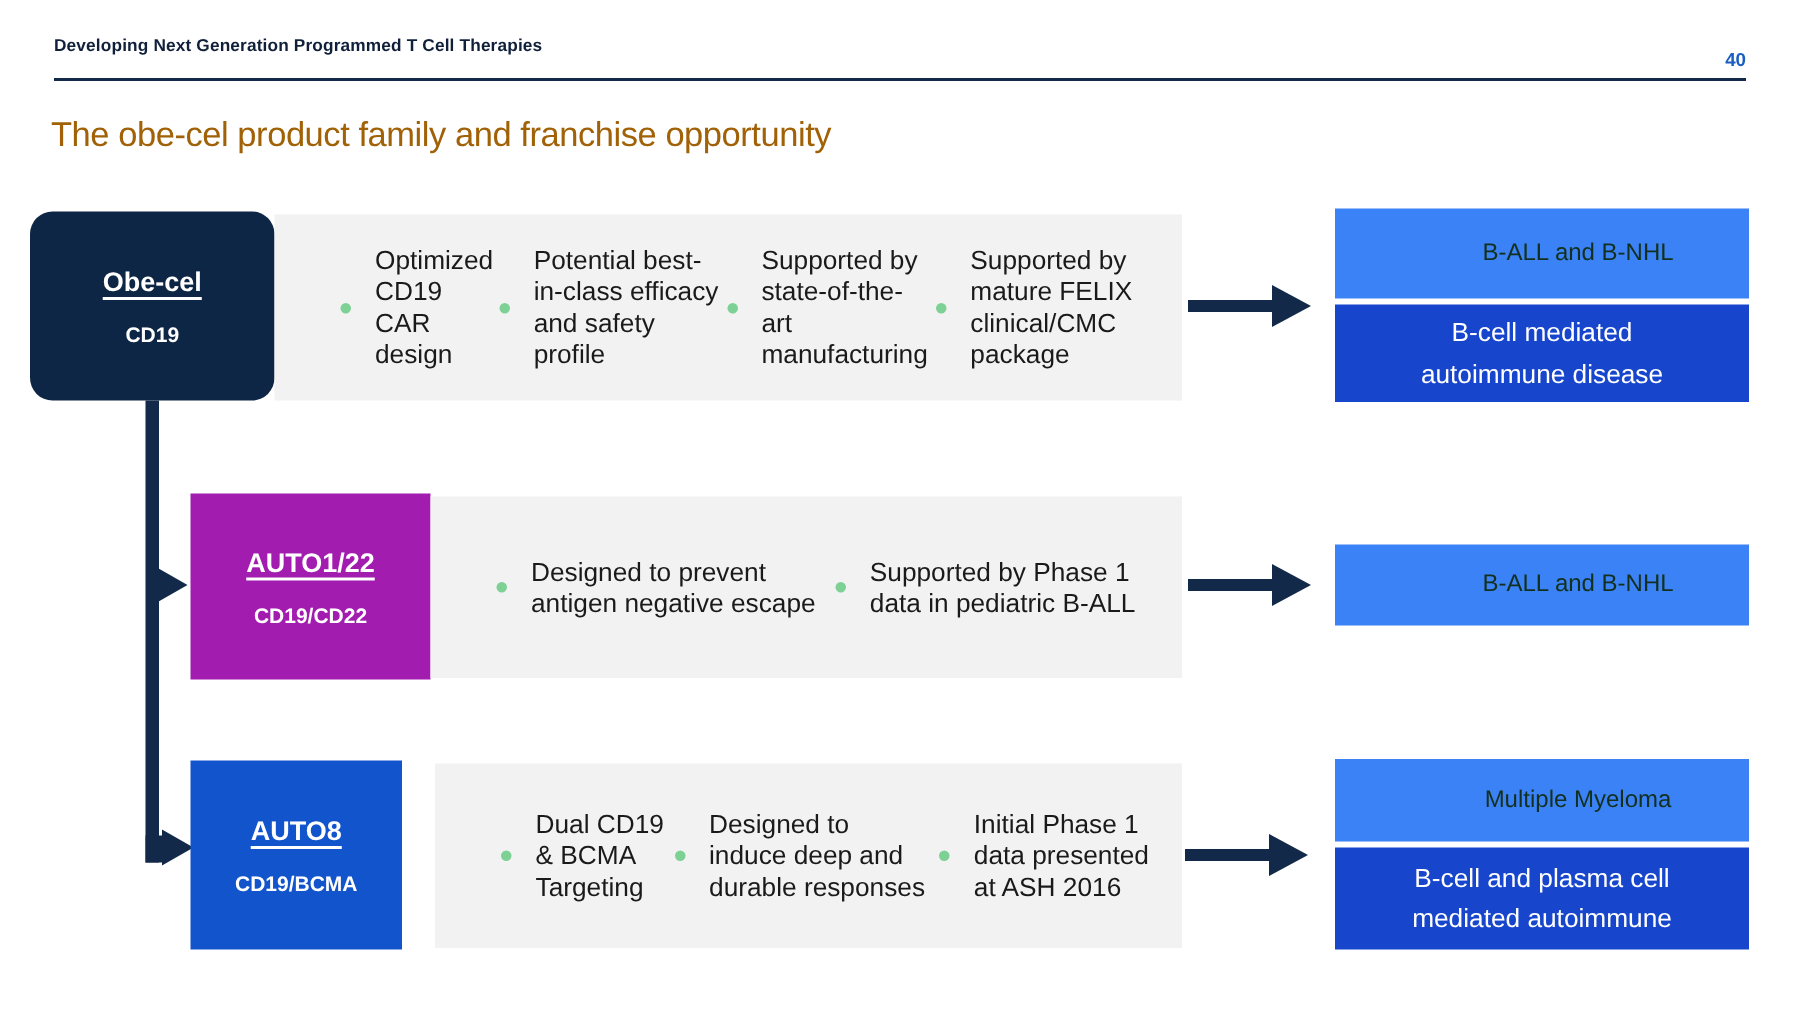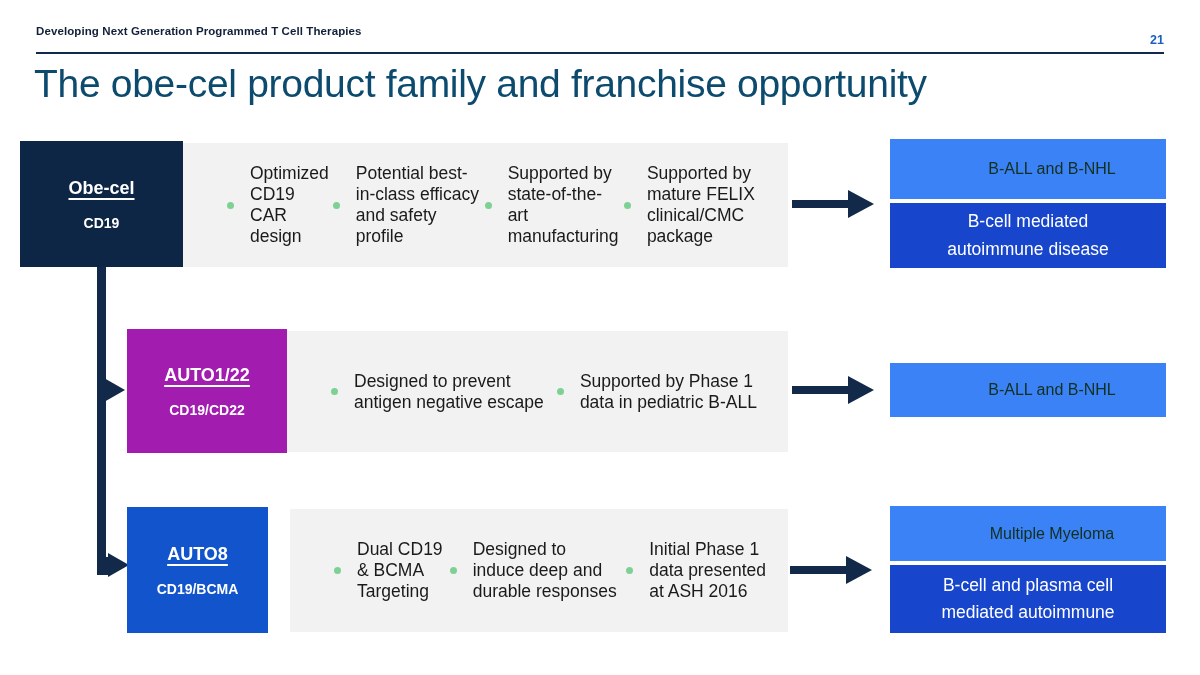--- a/index.html
+++ b/index.html
@@ -6,30 +6,30 @@
   html,body { width:1200px; height:675px; background:#ffffff; overflow:hidden;
               font-family:"Liberation Sans", sans-serif; }
   .slide { position:relative; width:1200px; height:675px; background:#fff; }
 
   
   .hdr-sub { position:absolute; left:36px; top:25px; font-size:11.5px; font-weight:bold;
              color:#10203a; letter-spacing:0.1px; }
   .hdr-page { position:absolute; right:36px; top:33px; font-size:12.5px; font-weight:bold;
               color:#1a5fc0; }
   .hdr-rule { position:absolute; left:36px; right:36px; top:52px; height:2px; background:#12294a; }
-  .slide-title { position:absolute; left:34px; top:62px; font-size:39px; font-weight:500;
-                 color:#0c4a6e; letter-spacing:-0.3px; }
+  .slide-title { position:absolute; left:34px; top:76px; font-size:23px; font-weight:500;
+                 color:#a16207; letter-spacing:-0.3px; }
 
   
   .pbox { position:absolute; display:flex; flex-direction:column; align-items:center;
           justify-content:center; color:#fff; text-align:center; }
   .pbox .pname { font-size:18px; font-weight:bold; text-decoration:underline;
                  text-underline-offset:4px; text-decoration-thickness:2px; }
   .pbox .ptarget { font-size:14px; font-weight:bold; margin-top:16px; }
-  .pbox-1 { left:20px; top:141px; width:163px; height:126px; background:#0e2645; }
+  .pbox-1 { left:20px; top:141px; width:163px; height:126px; background:#0e2645;border-radius:15px; }
   .pbox-2 { left:127px; top:329px; width:160px; height:124px; background:#a21caf; }
   .pbox-3 { left:127px; top:507px; width:141px; height:126px; background:#1254cb; }
 
   
   .panel { position:absolute; background:#f2f2f2; display:flex; flex-direction:row;
            justify-content:center; padding-left:44px; padding-right:10px; }
   .panel-1 { left:183px; top:143px; width:605px; height:124px; gap:4px; }
   .panel-2 { left:287px; top:331px; width:501px; height:121px; gap:7px; }
   .panel-3 { left:290px; top:509px; width:498px; height:123px; gap:7px; }
   .bullet { display:flex; align-items:center; }
@@ -66,21 +66,21 @@
            border-left:21px solid #12294a; }
   .chead-2 { left:104px; top:378px; }
   .chead-3 { left:108px; top:553px; }
 </style>
 </head>
 <body>
 
 <div class="slide">
 
   <div class="hdr-sub">Developing Next Generation Programmed T Cell Therapies</div>
-  <div class="hdr-page">21</div>
+  <div class="hdr-page">40</div>
   <div class="hdr-rule"></div>
   <div class="slide-title">The obe-cel product family and franchise opportunity</div>
 
   <div class="vline"></div>
   <div class="corner"></div>
   <div class="chead chead-2"></div>
   <div class="chead chead-3"></div>
 
   <div class="pbox pbox-1">
     <div class="pname">Obe-cel</div>

